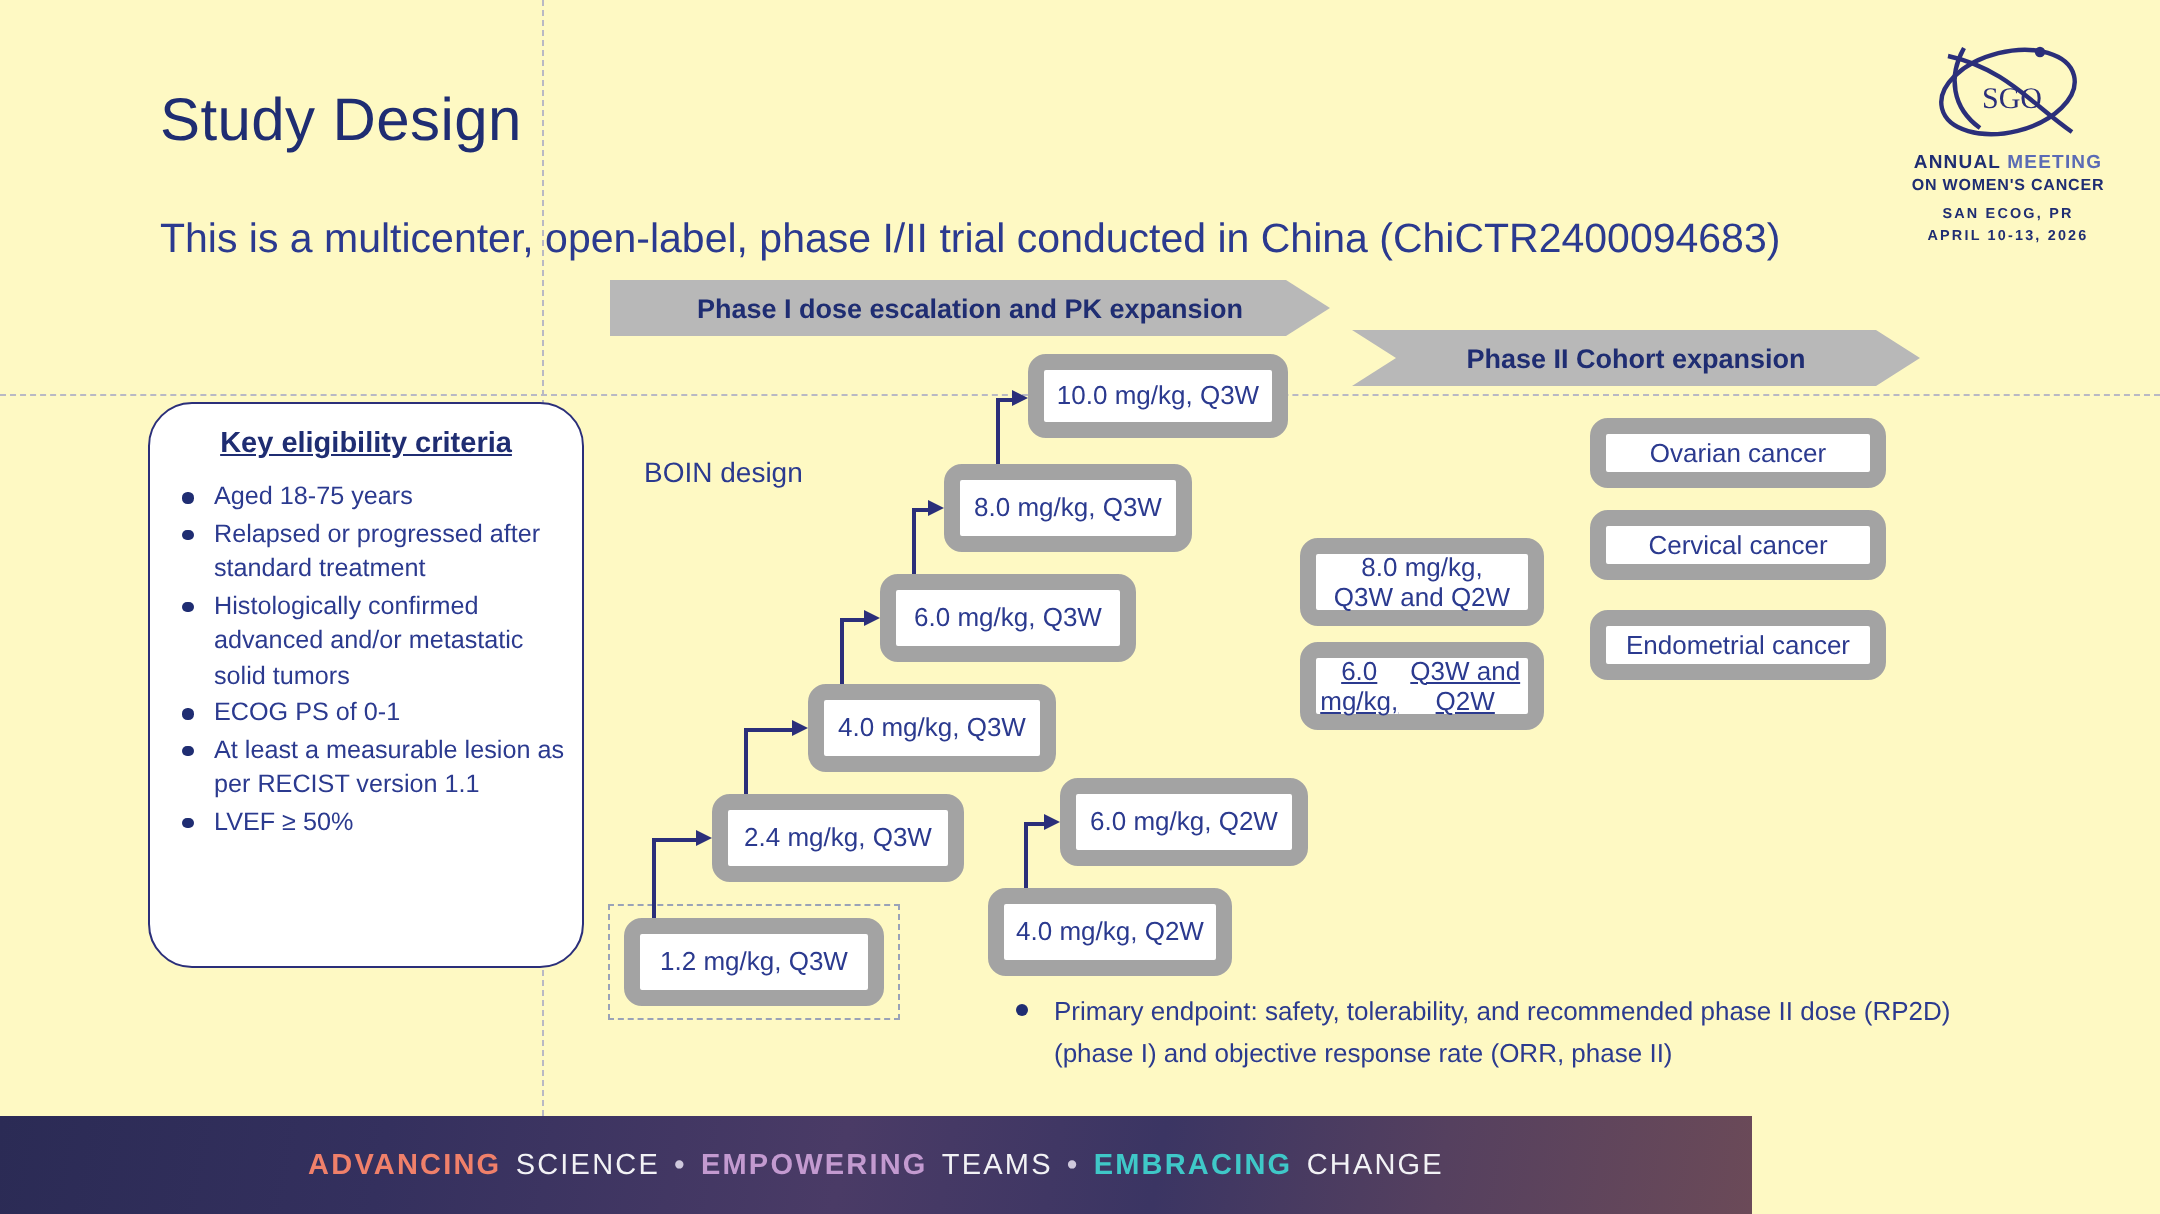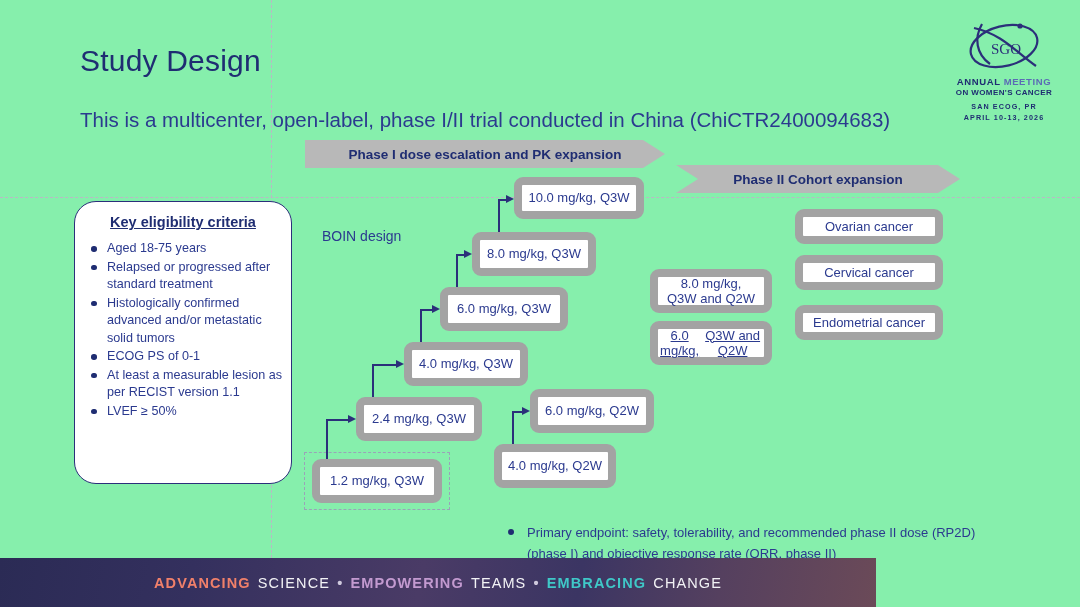--- a/index.html
+++ b/index.html
@@ -1,18 +1,18 @@
 <!DOCTYPE html>
 <html><head>
 <meta charset="utf-8">
 <style>
   html,body{margin:0;padding:0;background:#fff;}
   body{width:1080px;height:607px;overflow:hidden;
        font-family:"Liberation Sans","DejaVu Sans",sans-serif;}
-  #slide{position:relative;width:1080px;height:607px;background:#86efac;overflow:hidden;}
+  #slide{position:relative;width:1080px;height:607px;background:#fef9c3;overflow:hidden;}
 
   
   .guide-v{position:absolute;top:0;left:271px;width:0;height:558px;
            border-left:1px dashed #b9b9c4;}
   .guide-h{position:absolute;left:0;top:197px;width:1080px;height:0;
            border-top:1px dashed #b9b9c4;}
 
   
   #title{position:absolute;left:80px;top:44px;font-size:30px;color:#1f2d72;
          letter-spacing:.2px;}
@@ -56,21 +56,21 @@
 
   #boin{position:absolute;left:322px;top:228px;font-size:14px;color:#2b3a8f;}
 
   
   .conn-v{position:absolute;width:0;border-left:2px solid #2b2f7a;}
   .conn-h{position:absolute;height:0;border-top:2px solid #2b2f7a;}
   .arrow{position:absolute;width:0;height:0;border-top:4.5px solid transparent;
          border-bottom:4.5px solid transparent;border-left:8px solid #2b2f7a;}
 
   
-  #endpoint{position:absolute;left:505px;top:522px;width:480px;font-size:13px;
+  #endpoint{position:absolute;left:505px;top:495px;width:480px;font-size:13px;
             color:#2b3a8f;line-height:21px;padding-left:22px;}
   #endpoint::before{content:"";position:absolute;left:3px;top:7px;width:6px;height:6px;
                     border-radius:50%;background:#1f2d72;}
 
   
   #footer{position:absolute;left:0;top:558px;width:876px;height:49px;
           background:linear-gradient(100deg,#2b2b55 0%,#34305e 22%,#4a3b66 48%,
                      #3b3563 66%,#55405f 82%,#6b4a58 100%);
           display:flex;align-items:center;justify-content:center;text-align:center;}
   #tagline{font-size:14.5px;font-weight:bold;letter-spacing:1.1px;white-space:nowrap;}

